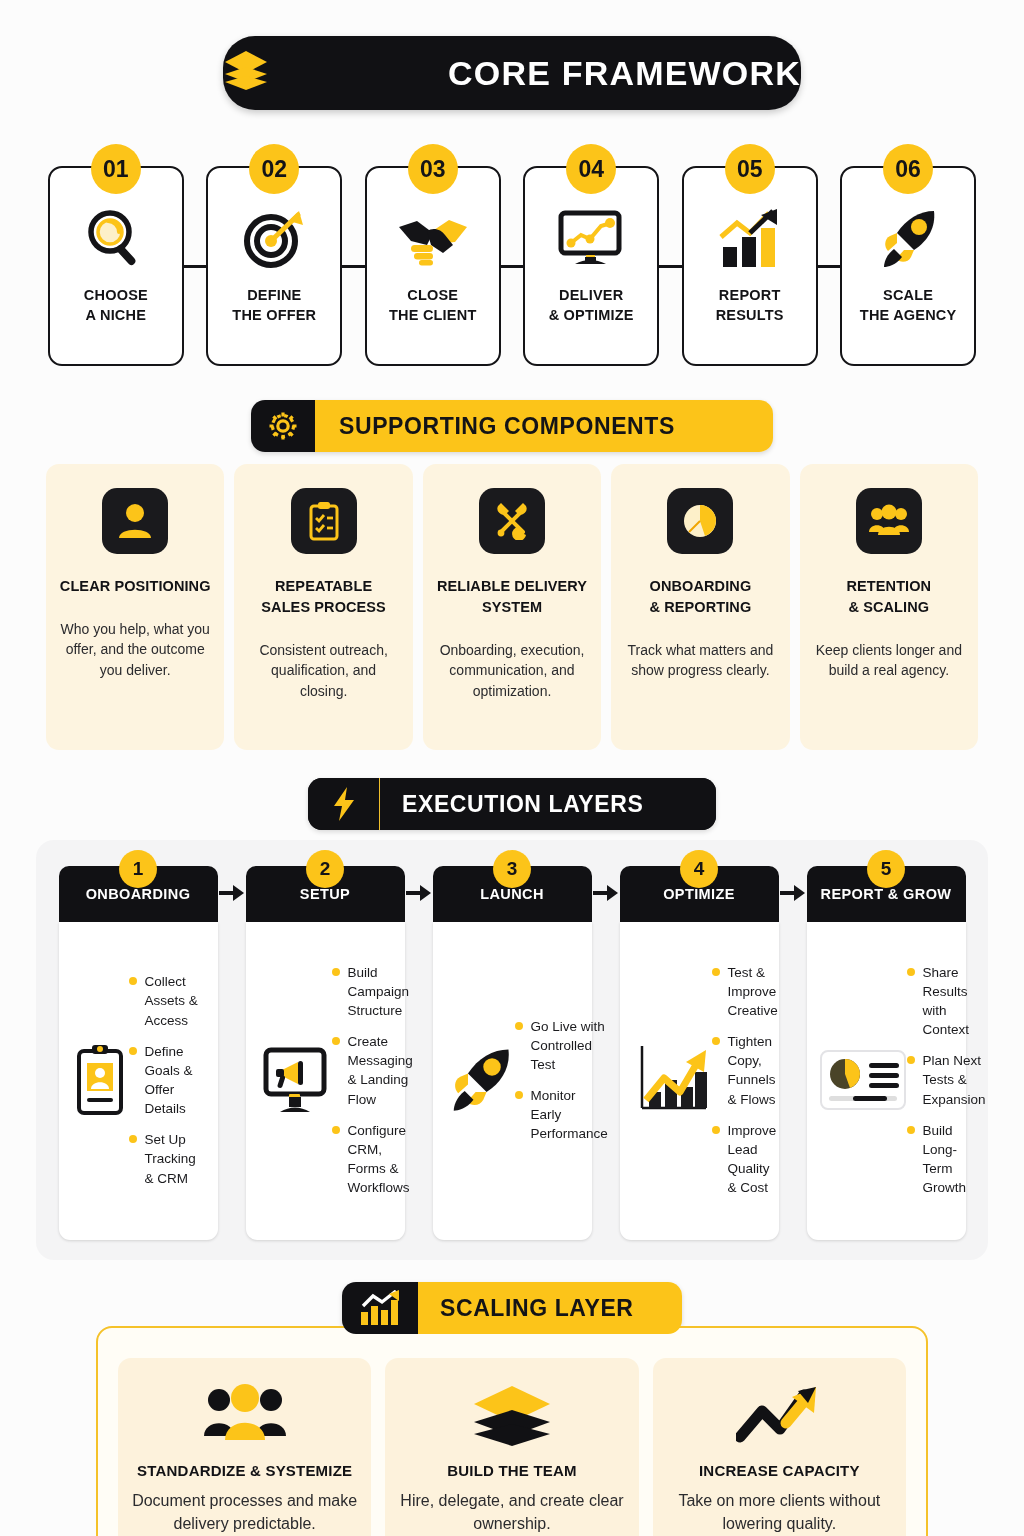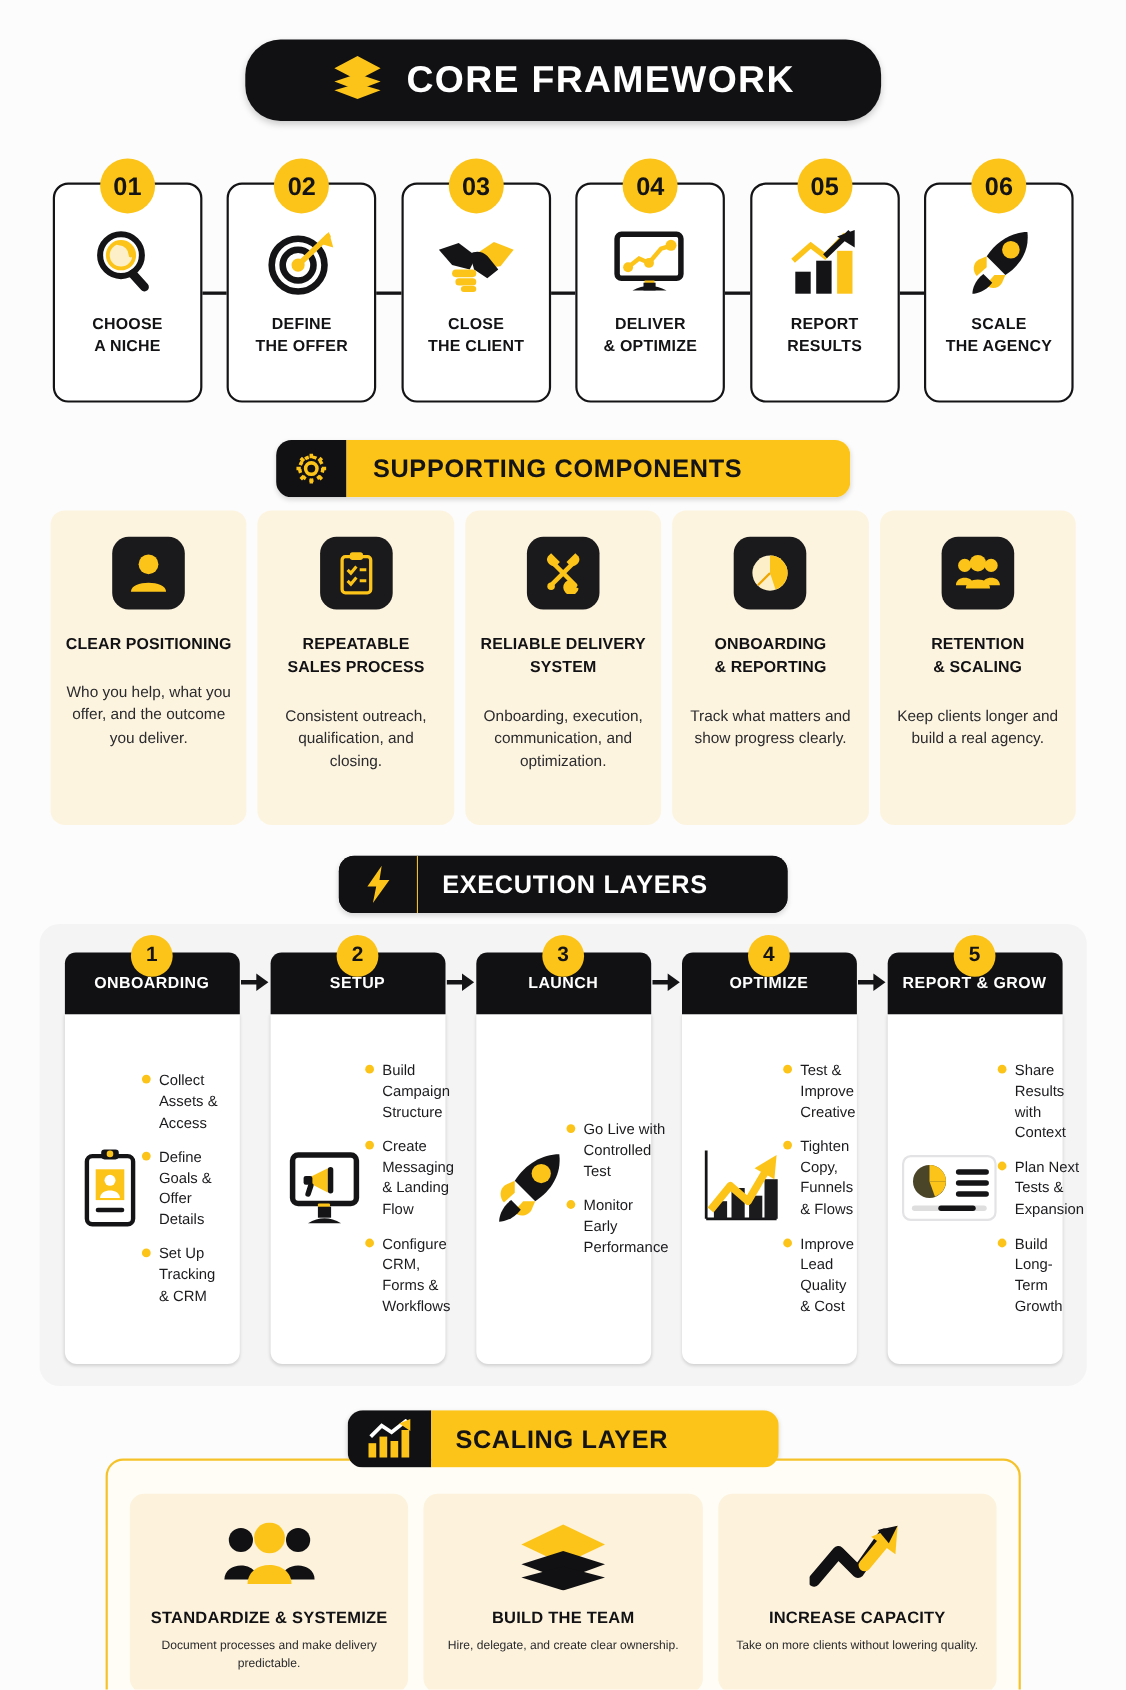--- a/index.html
+++ b/index.html
@@ -26,21 +26,21 @@
   .pill-title {
     display: flex; align-items: center;
     font-weight: bold; letter-spacing: .6px;
     white-space: nowrap;
   }
 
   
   .core-header {
     width: 578px; height: 74px;
     background: #111114; border-radius: 32px;
-    display: flex; align-items: center; justify-content: center;
+    display: flex; align-items: center; justify-content: space-between;
     gap: 22px; margin: 36px auto 0;
     box-shadow: 0 3px 7px rgba(0,0,0,.2);
   }
   .core-header .ttl {
     color: #fff; font-size: 34px; font-weight: bold; letter-spacing: 1.2px;
   }
 
   
   .steps {
     display: flex; justify-content: center; align-items: flex-start;
@@ -146,40 +146,40 @@
     flex: 0 0 auto; width: 8px; height: 8px; border-radius: 50%;
     background: #fcc419; margin-top: 5px;
   }
   .exe-arrow {
     width: 28px; display: flex; align-items: flex-start;
     justify-content: center; padding-top: 18px;
   }
 
   
   .sca-header-wrap { margin-top: 22px; }
-  .sca-pill { width: 392px; height: 52px; justify-content: center; }
+  .sca-pill { width: 340px; height: 52px; justify-content: center; }
   .sca-pill .pill-icon { width: 76px; }
   .sca-pill .pill-title { background:#fcc419; color:#141417; flex:1; font-size:23px; padding-left: 22px; }
 
   .sca-outer {
     margin: -8px 96px 0; background: #fffdf6;
     border: 2px solid #f5c22a; border-radius: 16px;
     padding: 30px 20px 22px;
     display: flex; gap: 14px;
   }
   .sca-card {
     flex: 1; background: #fdf2dc; border-radius: 13px;
     padding: 20px 14px 18px; text-align: center;
   }
   .sca-ico { height: 74px; display:flex; align-items:center; justify-content:center; }
   .sca-title {
     margin-top: 10px; font-size: 15px; font-weight: bold;
     color: #121215; letter-spacing: .2px;
   }
-  .sca-desc { margin-top: 10px; font-size: 11px; color: #2b2b2e; line-height: 1.45; }
+  .sca-desc { margin-top: 10px; font-size: 16px; color: #2b2b2e; line-height: 1.45; }
 </style>
 </head>
 <body>
 
 <div class="page">
 
   <div class="core-header">
     <span>
       <svg width="46" height="44" viewBox="0 0 46 44">
         <polygon points="23,2 44,13 23,24 2,13" fill="#fcc419"></polygon>

